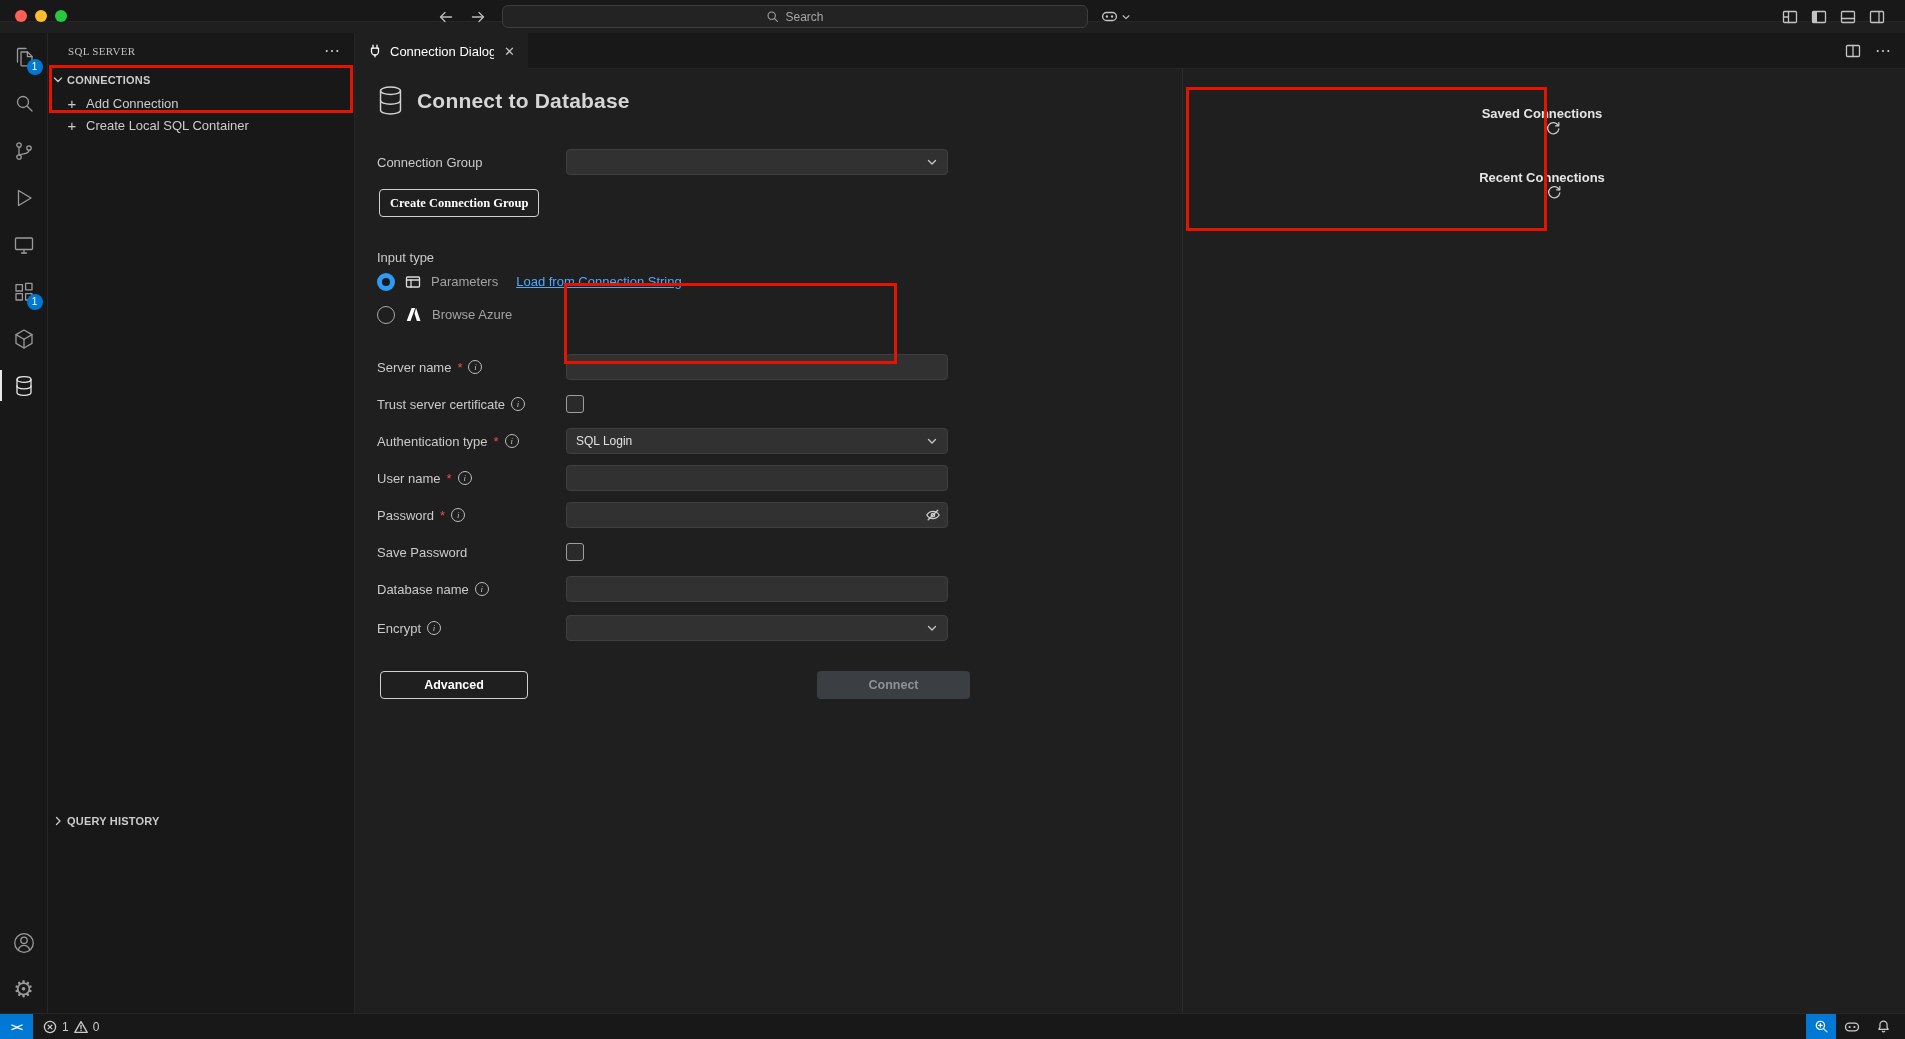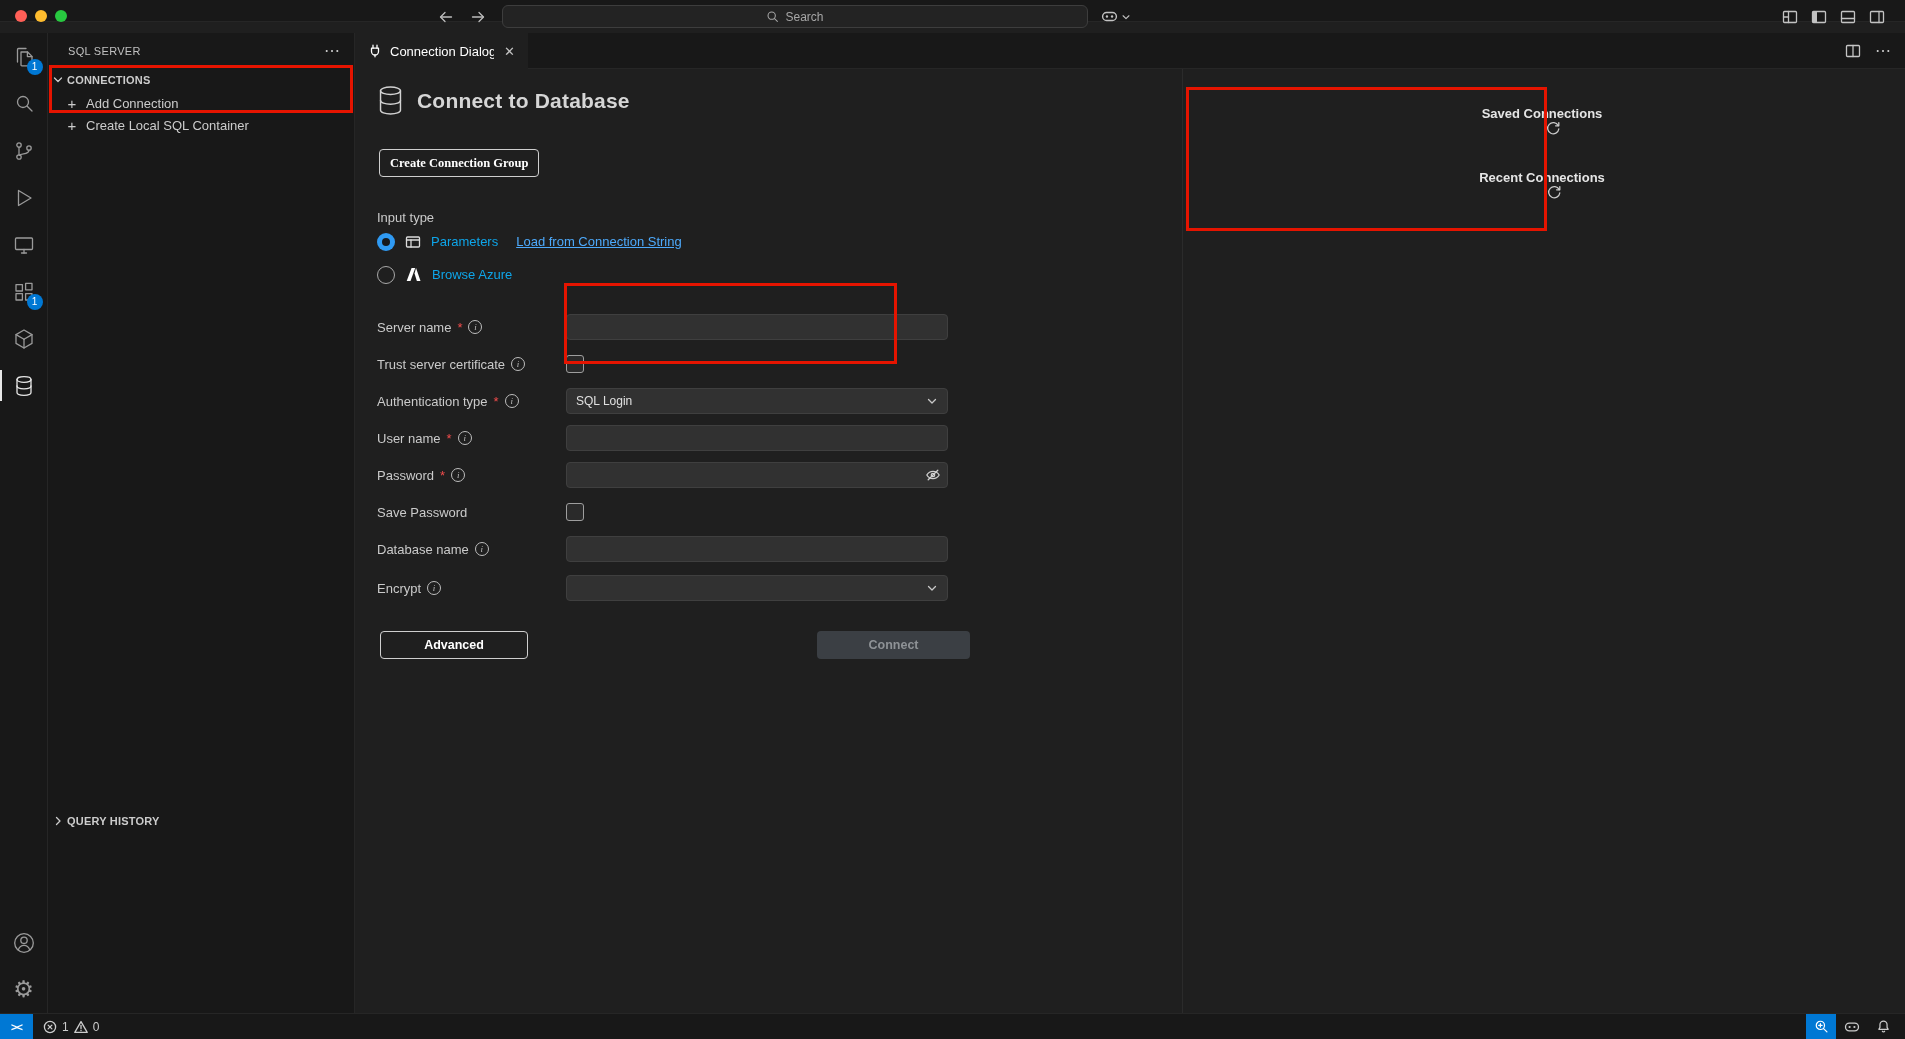--- a/index.html
+++ b/index.html
@@ -29,21 +29,21 @@
   .activitybar { position:absolute; left:0; top:33px; width:48px; bottom:26px; background:#181818; border-right:1px solid #262626; display:flex; flex-direction:column; align-items:center; z-index:5; }
   .ab-item { position:relative; width:48px; height:47px; display:flex; align-items:center; justify-content:center; color:#9a9a9a; cursor:pointer; }
   .ab-item.active { color:#e7e7e7; }
   .ab-item.active::before { content:""; position:absolute; left:0; top:8px; bottom:8px; width:2px; background:#e7e7e7; }
   .ab-badge { position:absolute; right:5px; bottom:5px; min-width:16px; height:16px; padding:0 4px; border-radius:9px; background:#0078d4; color:#fff; font-size:10px; line-height:16px; text-align:center; }
   .ab-bottom { margin-top:auto; }
   .gear-glyph { font-size:23px; line-height:1; }
 
   
   .sidebar { position:absolute; left:48px; top:33px; width:307px; bottom:26px; background:#181818; border-right:1px solid #262626; display:flex; flex-direction:column; z-index:4; }
-  .sidebar-header { flex:none; height:35px; display:flex; align-items:center; padding:0 14px 0 20px; }
+  .sidebar-header { flex:none; height:35px; display:flex; align-items:center; padding:0 14px 0 20px;font-family:Liberation Serif, serif; }
   .sidebar-title { font-size:11px; color:#c0c0c0; letter-spacing:.3px; }
   .sidebar-actions { margin-left:auto; color:#c5c5c5; font-size:16px; line-height:10px; cursor:pointer; }
   .section-header { flex:none; height:24px; display:flex; align-items:center; font-size:11px; font-weight:700; color:#cccccc; padding-left:3px; letter-spacing:.2px; cursor:pointer; gap:2px; }
   .tree-item { flex:none; height:22px; display:flex; align-items:center; font-size:13px; color:#cccccc; padding-left:17px; gap:7px; cursor:pointer; }
   .tree-plus { font-size:15px; color:#cccccc; width:14px; text-align:center; line-height:1; }
   .qh-header { margin-top:auto; }
   .sidebar-bottom-space { flex:none; height:180px; }
 
   
   .editor-region { position:absolute; left:355px; top:33px; right:0; bottom:26px; display:flex; flex-direction:column; background:#1f1f1f; }
@@ -76,21 +76,21 @@
   .eye-btn { position:absolute; right:7px; top:5px; color:#cfcfcf; cursor:pointer; }
 
   .align-top { align-items:flex-start; }
   .align-top .form-label { padding-top:8px; }
   .radio-group { display:flex; flex-direction:column; }
   .radio-row { display:flex; align-items:center; gap:10px; height:33px; }
   .radio { width:18px; height:18px; border-radius:50%; border:1px solid #a8a8a8; background:transparent; cursor:pointer; flex:none; }
   .radio.checked { border:none; background:#2f9af3; position:relative; }
   .radio.checked::after { content:""; position:absolute; left:5px; top:5px; width:8px; height:8px; border-radius:50%; background:#16191d; }
   .opt-icon { color:#dcdcdc; display:flex; align-items:center; }
-  .radio-label { font-size:13px; color:#0ea5e9; }
+  .radio-label { font-size:13px; color:#a3a3a3; }
   .link { color:#4daafc; text-decoration:underline; font-size:13px; margin-left:8px; cursor:pointer; }
 
   .btn-outline { min-width:148px; height:28px; padding:0 10px; background:transparent; border:1px solid #cfcfcf; border-radius:4px; color:#fff; font-size:12.5px; font-weight:700; font-family:inherit; cursor:pointer; }
   .create-group-row { margin-left:2px;font-family:Liberation Serif, serif; }
   .buttons-row { width:593px; display:flex; justify-content:space-between; align-items:center; padding-left:3px; }
   .btn-connect { width:153px; height:28px; background:#3b3f44; border:none; border-radius:4px; color:#8e9296; font-size:12.5px; font-weight:700; font-family:inherit; cursor:default; }
 
   
   .pane-row { display:flex; align-items:center; margin-bottom:33px;flex-direction:column; }
   .pane-title { font-size:13px; font-weight:700; color:#e5e5e5; }
@@ -342,20 +342,33 @@
             <svg class="ic" width="27" height="31" viewBox="0 0 24 28" stroke-width="1.6" style="color:#d2d2d2">
                 <ellipse cx="12" cy="5.2" rx="9" ry="3.4"></ellipse>
                 <path d="M3 5.2v17.6c0 1.9 4 3.4 9 3.4s9-1.5 9-3.4V5.2"></path>
                 <path d="M3 14c0 1.9 4 3.4 9 3.4s9-1.5 9-3.4"></path>
               </svg>
           </span>
           <h1>Connect to Database</h1>
         </div>
 
 
+        <div class="form-row mb-group">
+          <div class="form-label">
+            <span>Connection Group</span>
+          </div>
+          <div class="select">
+            <span></span>
+            <span class="chev">
+              <svg class="ic" width="12" height="12" viewBox="0 0 12 12">
+                  <path d="M2.5 4.5L6 8l3.5-3.5"></path>
+                </svg>
+            </span>
+          </div>
+        </div>
 
         <div class="form-row mb-create create-group-row">
           <button class="btn-outline">Create Connection Group</button>
         </div>
 
         <div class="form-row align-top mb-inputtype">
           <div class="form-label">
             <span>Input type</span>
           </div>
           <div class="radio-group">

